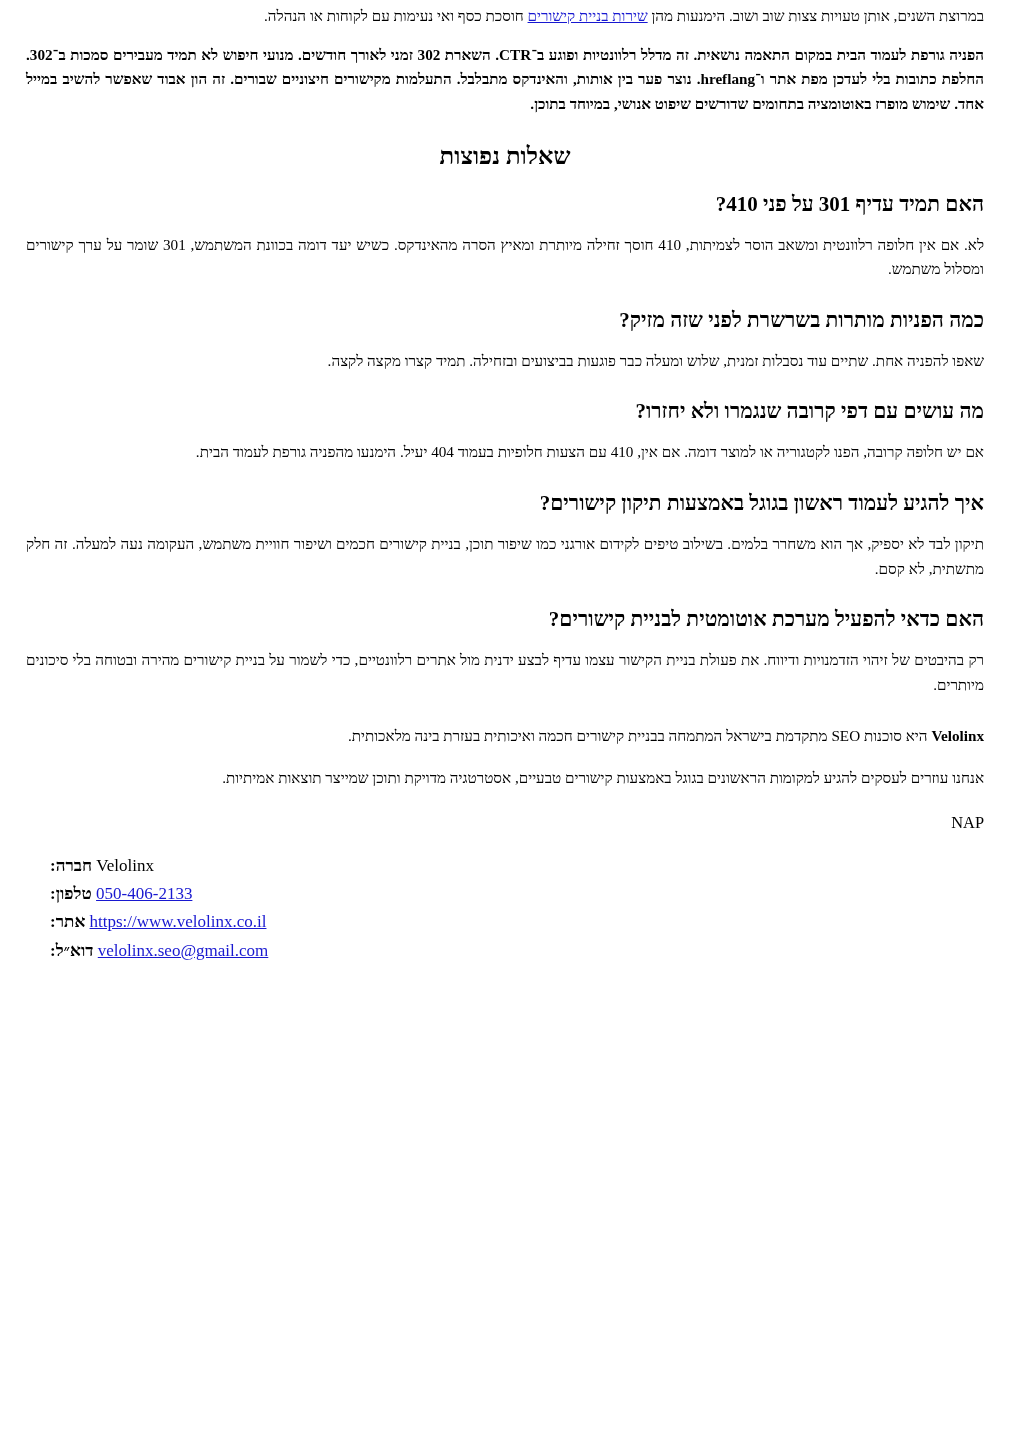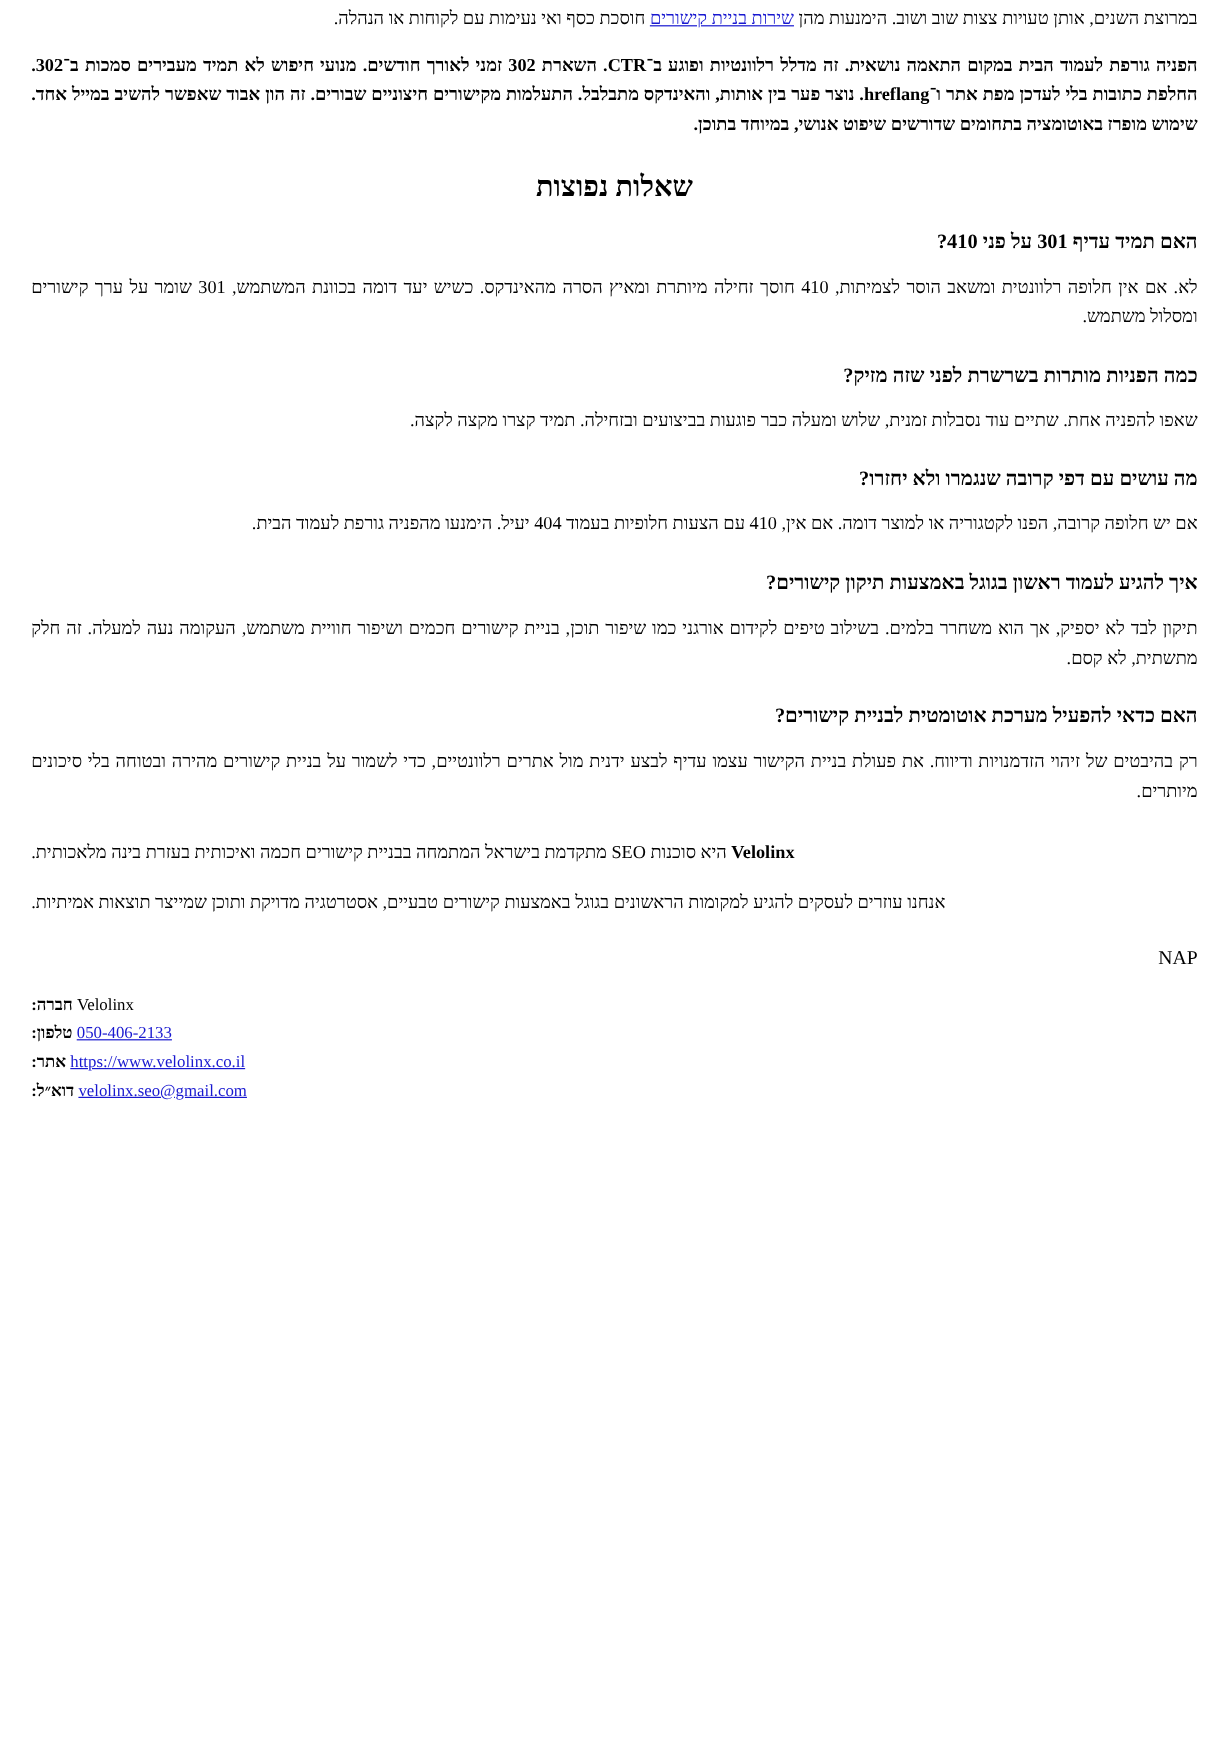--- a/index.html
+++ b/index.html
@@ -11,21 +11,21 @@
     width: 1024px;
     height: 1448px;
     font-family: "Liberation Serif", "DejaVu Serif", serif;
     color: #000000;
     direction: rtl;
   }
   .page {
     box-sizing: border-box;
     width: 1024px;
     min-height: 1448px;
-    padding: 4px 26px 0 26px;
+    padding: 4px 40px 0 26px;
   }
   p.body-text {
     font-size: 15.2px;
     line-height: 1.62;
     text-align: justify;
     text-align-last: right;
     margin: 0 0 14px 0;
   }
   p.body-text.tight {
     margin-bottom: 18px;
@@ -36,52 +36,53 @@
     text-decoration: underline;
   }
   h2.section-title {
     font-family: "Liberation Serif", "DejaVu Serif", serif;
     font-size: 24px;
     font-weight: bold;
     text-align: center;
     margin: 26px 0 22px 0;
   }
   h3.faq-q {
-    font-size: 17px;
+    font-size: 21px;
     font-weight: bold;
     margin: 0 0 16px 0;
     text-align: right;
   }
   p.faq-a {
     font-size: 15.2px;
     line-height: 1.62;
     text-align: justify;
     text-align-last: right;
     margin: 0 0 26px 0;
   }
   p.closing {
     font-size: 15.2px;
     line-height: 1.62;
-    text-align: left;
+    text-align: right;
     margin: 0 0 18px 0;
   }
   .brand-bold {
     font-weight: bold;
   }
   h3.nap-title {
     font-size: 16.4px;
     font-weight: normal;
     margin: 22px 0 20px 0;
     text-align: right;
   }
   .nap-list {
-    font-size: 14px;
+    font-size: 17px;
     line-height: 1.55;
     text-align: left;
     direction: rtl;
+    margin-left: 24px;
   }
   .nap-row {
     margin-bottom: 2px;
     text-align: left;
   }
   .nap-label {
     font-weight: bold;
   }
   .nap-value {
     font-weight: normal;

